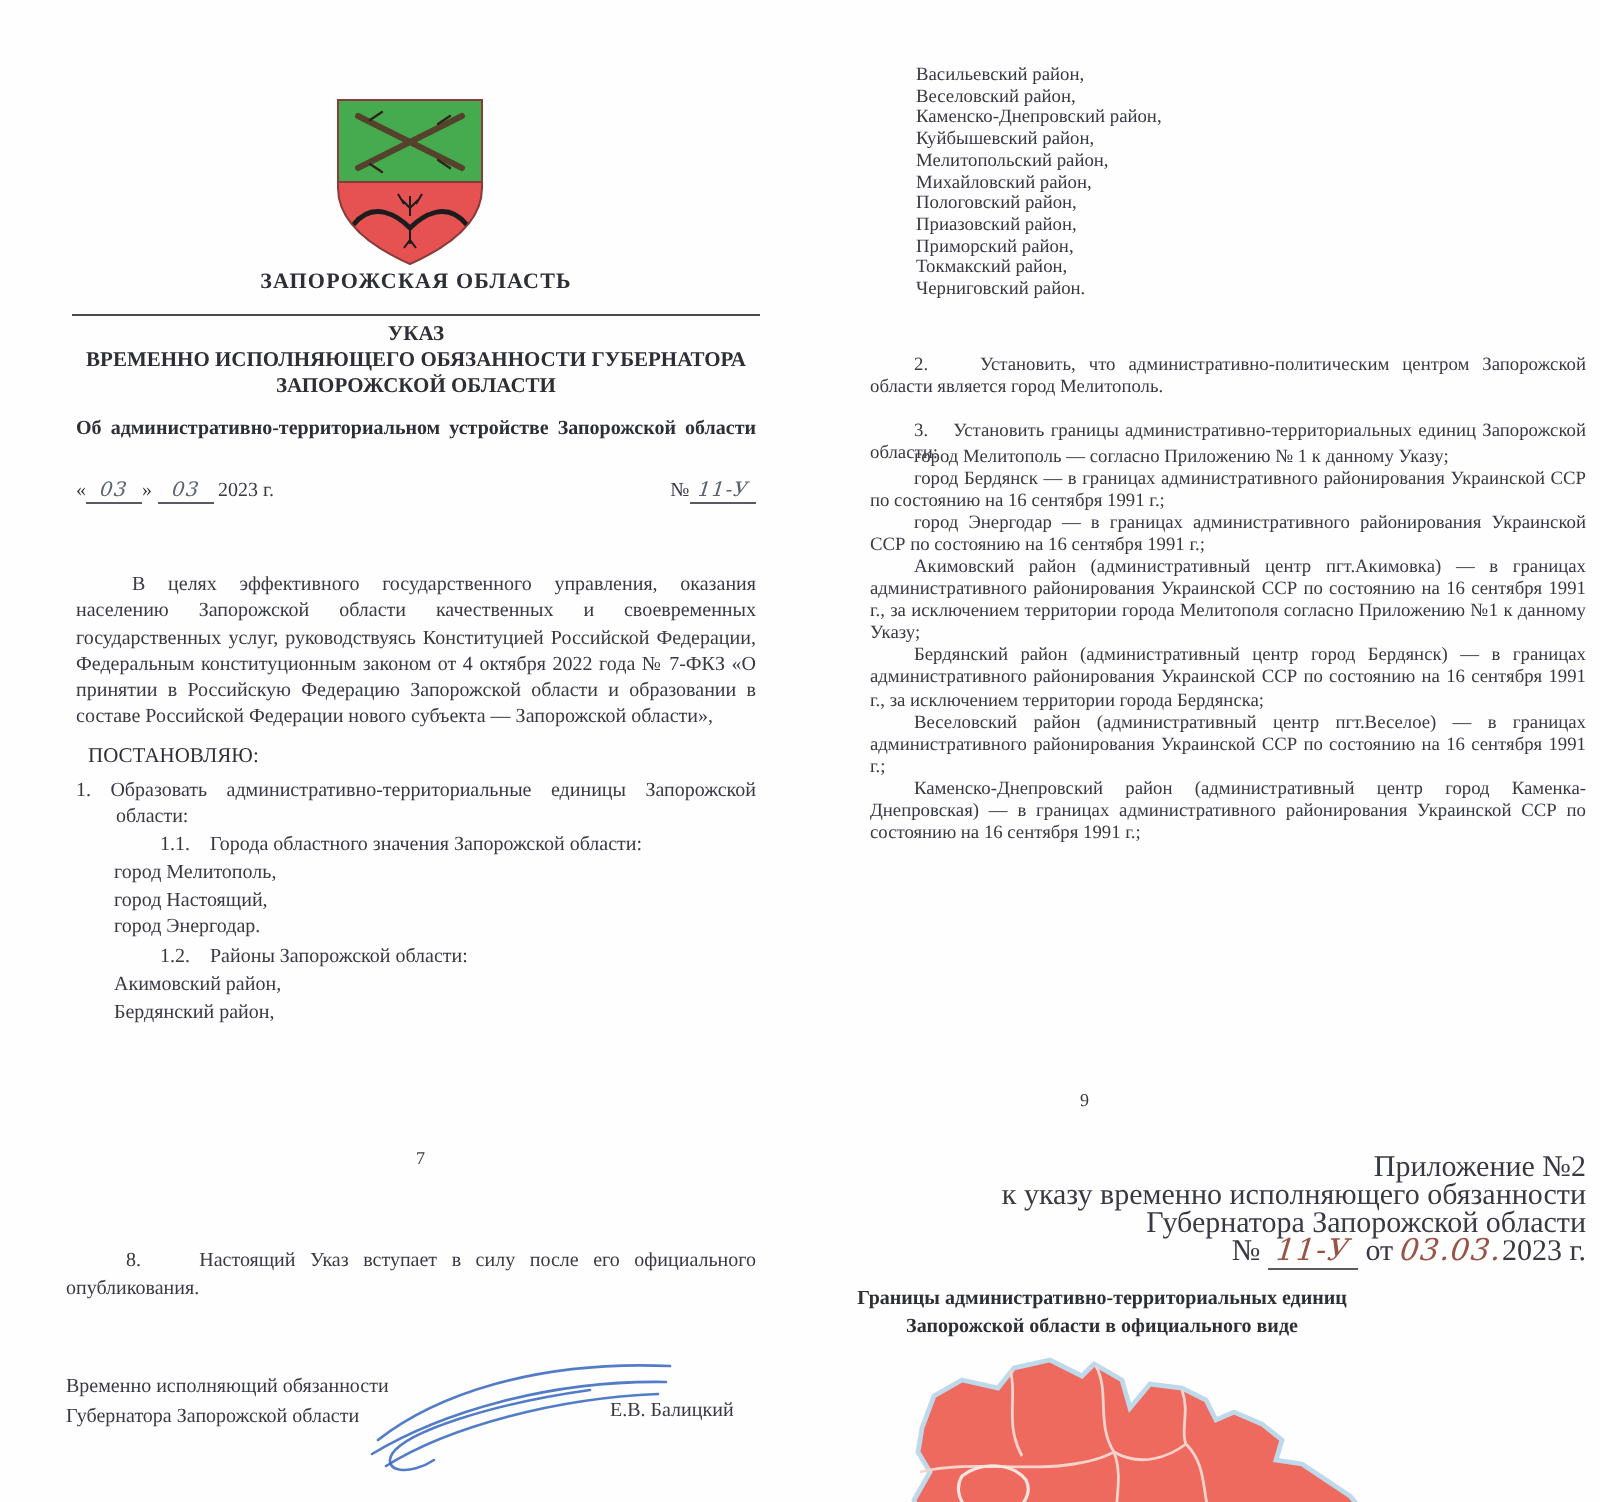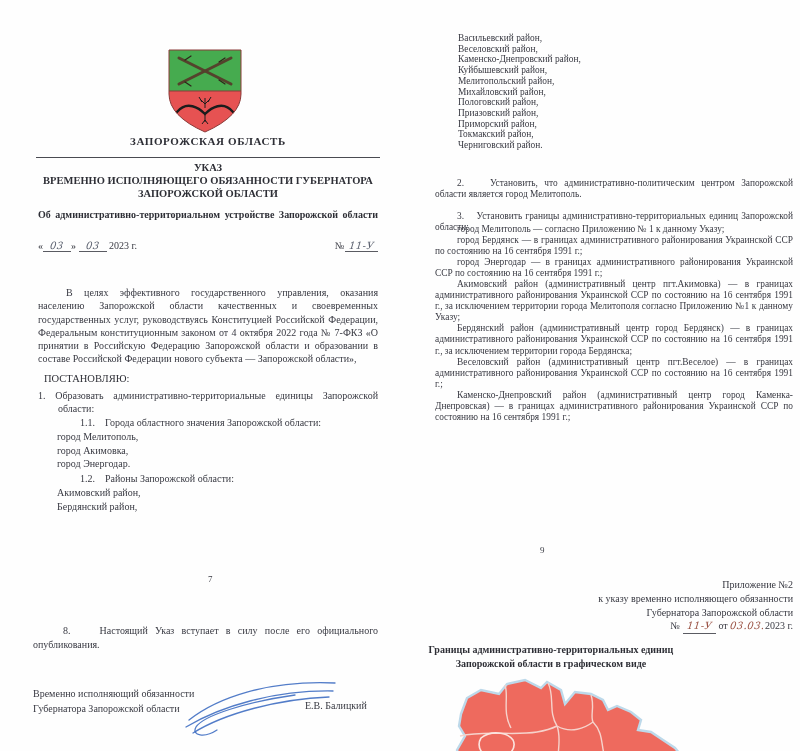--- a/index.html
+++ b/index.html
@@ -57,21 +57,21 @@
   .pagenum7 { left:208px; top:44px; font-size:9px; }
   .clause8 { left:33px; top:84px; width:345px; font-size:10px; line-height:13.5px;
     text-align:justify; text-indent:30px; }
   .signer { left:33px; top:156px; font-size:10px; line-height:15px; }
   .sig-box { left:183px; top:140px; width:158px; height:72px; }
   .signer-name { left:305px; top:170px; font-size:10px; }
 
   
   .pagenum9 { left:140px; top:15px; font-size:9px; }
   .appendix { right:7px; top:48px; width:300px; text-align:right;
-    font-size:10px; line-height:13.8px; }
+    font-size:15px; line-height:13.8px; }
   .map-title { left:1px; top:113px; width:300px; text-align:center;
     font-weight:bold; font-size:10px; line-height:13.5px; color:#2e2f36; }
   .map-box { left:45px; top:148px; width:250px; height:170px; }
 
   svg { display:block; }
   .arms-outline { stroke:#8a3a38; stroke-width:1; fill:none; }
   .musket { stroke:#54422c; stroke-width:3; stroke-linecap:round; fill:none; }
   .musket-thin { stroke:#2e2418; stroke-width:1.2; stroke-linecap:round; fill:none; }
   .bow { stroke:#1c1c1c; stroke-width:2.4; fill:none; stroke-linecap:round; }
   .fletch { stroke:#1c1c1c; stroke-width:1; fill:none; }
@@ -127,21 +127,21 @@
       </span>
     </div>
 
     <p class="abs preamble">В целях эффективного государственного управления, оказания населению Запорожской области качественных и своевременных государственных услуг, руководствуясь Конституцией Российской Федерации, Федеральным конституционным законом от 4 октября 2022 года № 7-ФКЗ «О принятии в Российскую Федерацию Запорожской области и образовании в составе Российской Федерации нового субъекта — Запорожской области»,</p>
     <div class="abs resolve">ПОСТАНОВЛЯЮ:</div>
     <div class="abs item-num">1. Образовать административно-территориальные единицы Запорожской области:</div>
     <div class="abs sub-item">1.1.&nbsp;&nbsp;&nbsp;&nbsp;Города областного значения Запорожской области:</div>
 
     <div class="abs city-list">
       <div>город Мелитополь,</div>
-      <div>город Акимовка,</div>
+      <div>город Настоящий,</div>
       <div>город Энергодар.</div>
     </div>
 
     <div class="abs sub-item2">1.2.&nbsp;&nbsp;&nbsp;&nbsp;Районы Запорожской области:</div>
     <div class="abs district-start">
       <div>Акимовский район,</div>
       <div>Бердянский район,</div>
     </div>
   </section>
 
@@ -207,21 +207,21 @@
       <div>
         <span>№</span>
         <span class="blank"><span class="hw hw-red">11-У</span></span>
         <span>от</span>
         <span class="hw hw-red">03.03.</span><span>2023 г.</span>
       </div>
     </div>
 
     <div class="abs map-title">
       <div>Границы административно-территориальных единиц</div>
-      <div>Запорожской области в графическом виде</div>
+      <div>Запорожской области в официального виде</div>
     </div>
 
     <div class="abs map-box">
       <svg viewBox="0 0 250 170" width="250" height="170">
         <path class="map-outer" d="M16,36 L22,20 L36,12 L54,16 L62,6 L80,2 L96,10 L102,4 L116,12 L120,26 L130,14 L146,16 L158,22 L163,32 L172,28 L186,34 L196,42 L193,52 L206,54 L218,62 L230,70 L240,82 L236,96 L244,108 L240,122 L246,140 L242,170 L30,170 L24,150 L12,136 L20,118 L10,102 L18,88 L12,72 L20,58 L14,48 Z" fill="#ee6a5e"></path>
         <g>
           <path class="map-line" d="M60,7 C64,18 57,34 66,50"></path>
           <path class="map-line" d="M103,5 C110,18 103,34 112,48"></path>
           <path class="map-line" d="M15,58 C40,52 68,58 92,54 C104,52 108,50 112,48"></path>
           <path class="map-line" d="M112,48 C126,56 140,50 148,44"></path>

